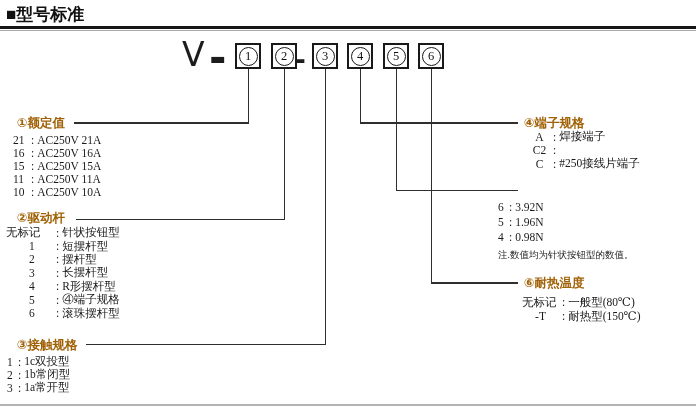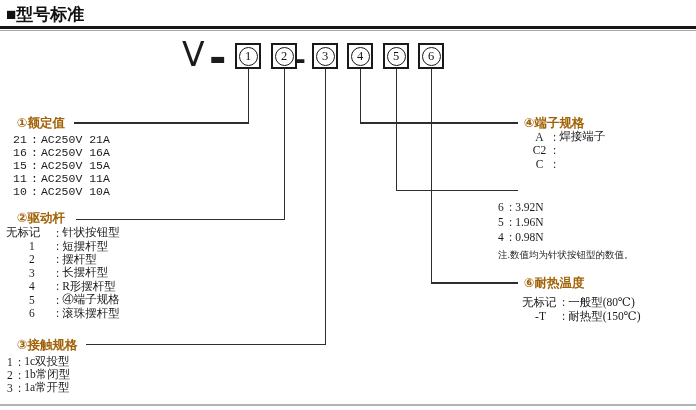--- a/index.html
+++ b/index.html
@@ -28,21 +28,21 @@
   
   .vline{position:absolute; width:1.5px; background:#2e2e2e;}
   .hline{position:absolute; height:1.5px; background:#2e2e2e;}
   
   .sec-label{position:absolute; font-family:"Liberation Sans","DejaVu Sans",sans-serif;
              font-weight:bold; font-size:12.5px; color:#a16207; white-space:nowrap; line-height:14px;}
   .items{position:absolute; white-space:nowrap;}
   .row{display:flex; align-items:center; font-size:11.5px; color:#1a1a1a;}
   .k{display:inline-block; flex:none;}
   .sep{flex:none; margin:0 3px;}
-  .sec1 .row{height:13px;font-family:Liberation Mono, monospace;}  .sec1 .k{width:15px;}
+  .sec1 .row{height:13px;}  .sec1 .k{width:15px;}
   .sec2 .row{height:13.4px;} .sec2 .k{width:47px;} .sec2 .k.num{width:24px; padding-left:23px;}
   .sec3 .row{height:13px;}  .sec3 .k{width:8px;}
   .sec4 .row{height:13.5px;} .sec4 .k{width:21px; text-align:center;}
   .sec5 .row{height:14.7px;} .sec5 .k{width:8px;}
   .sec6 .row{height:14px;}  .sec6 .k{width:37px;} .sec6 .k.t{text-align:center;}
   .note{position:absolute; font-size:9.5px; color:#222; white-space:nowrap;}
 </style>
 </head>
 <body>
 
@@ -197,20 +197,21 @@
         <span class="sep">:</span>
         <span class="v">焊接端子</span>
       </div>
     <div class="row">
         <span class="k">C2</span>
         <span class="sep">:</span>
       </div>
     <div class="row">
         <span class="k">C</span>
         <span class="sep">:</span>
+        <span class="v">#250接线片端子</span>
       </div>
   </div>
 
   <div class="items sec5" style="left:498px; top:200px">
     <div class="row">
         <span class="k">6</span>
         <span class="sep">:</span>
         <span class="v">3.92N</span>
       </div>
     <div class="row">

